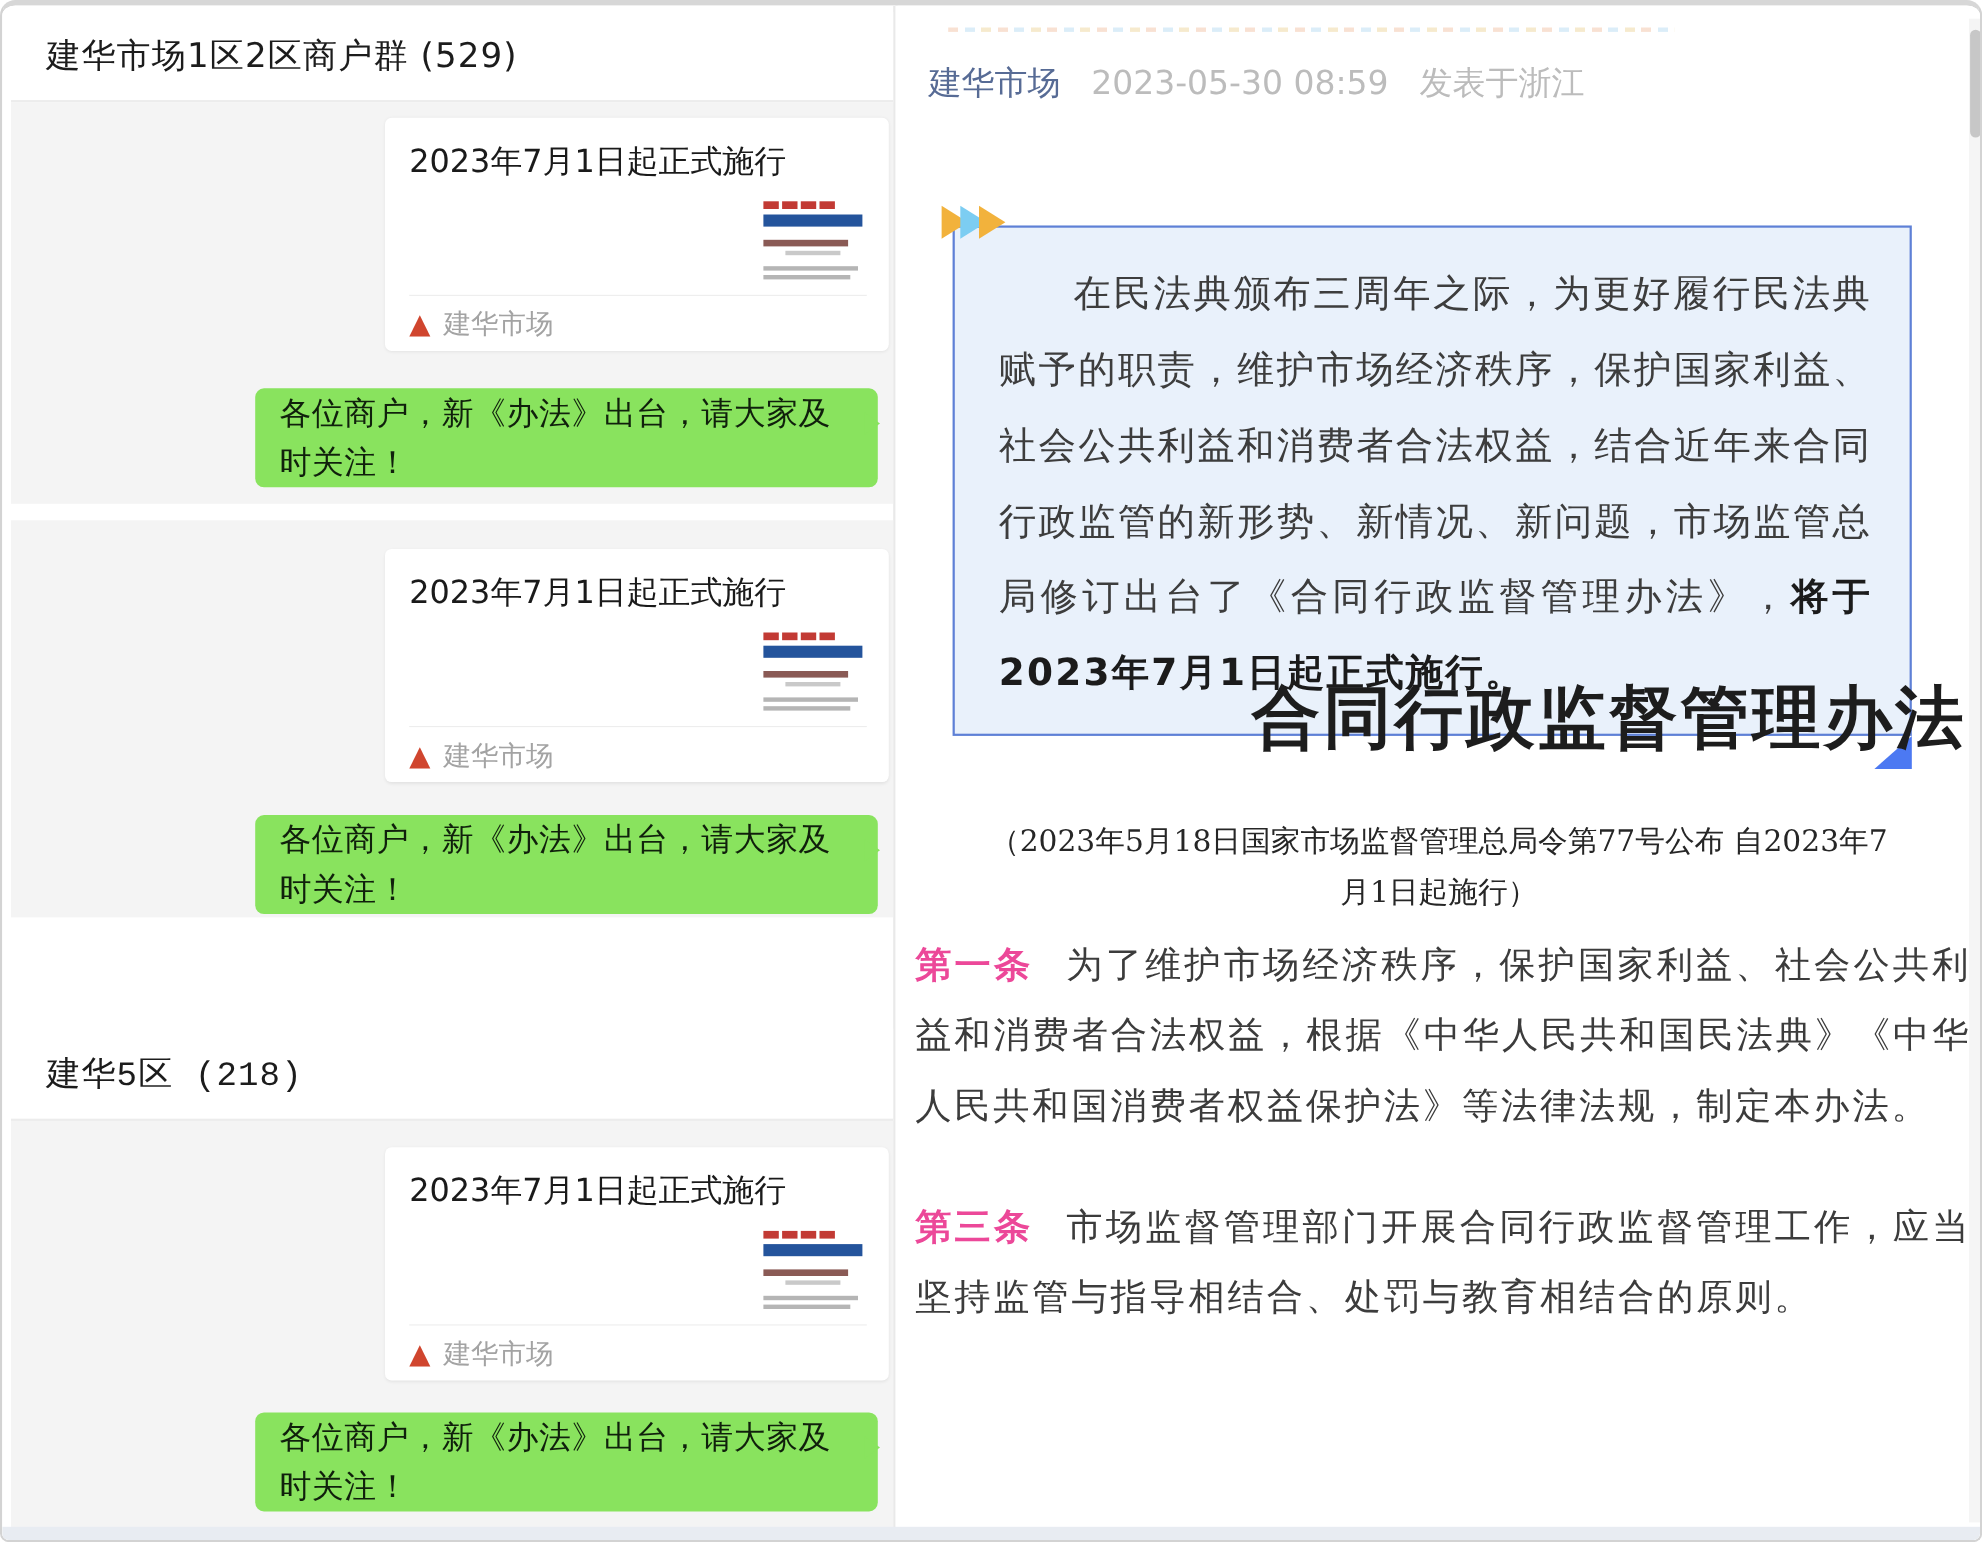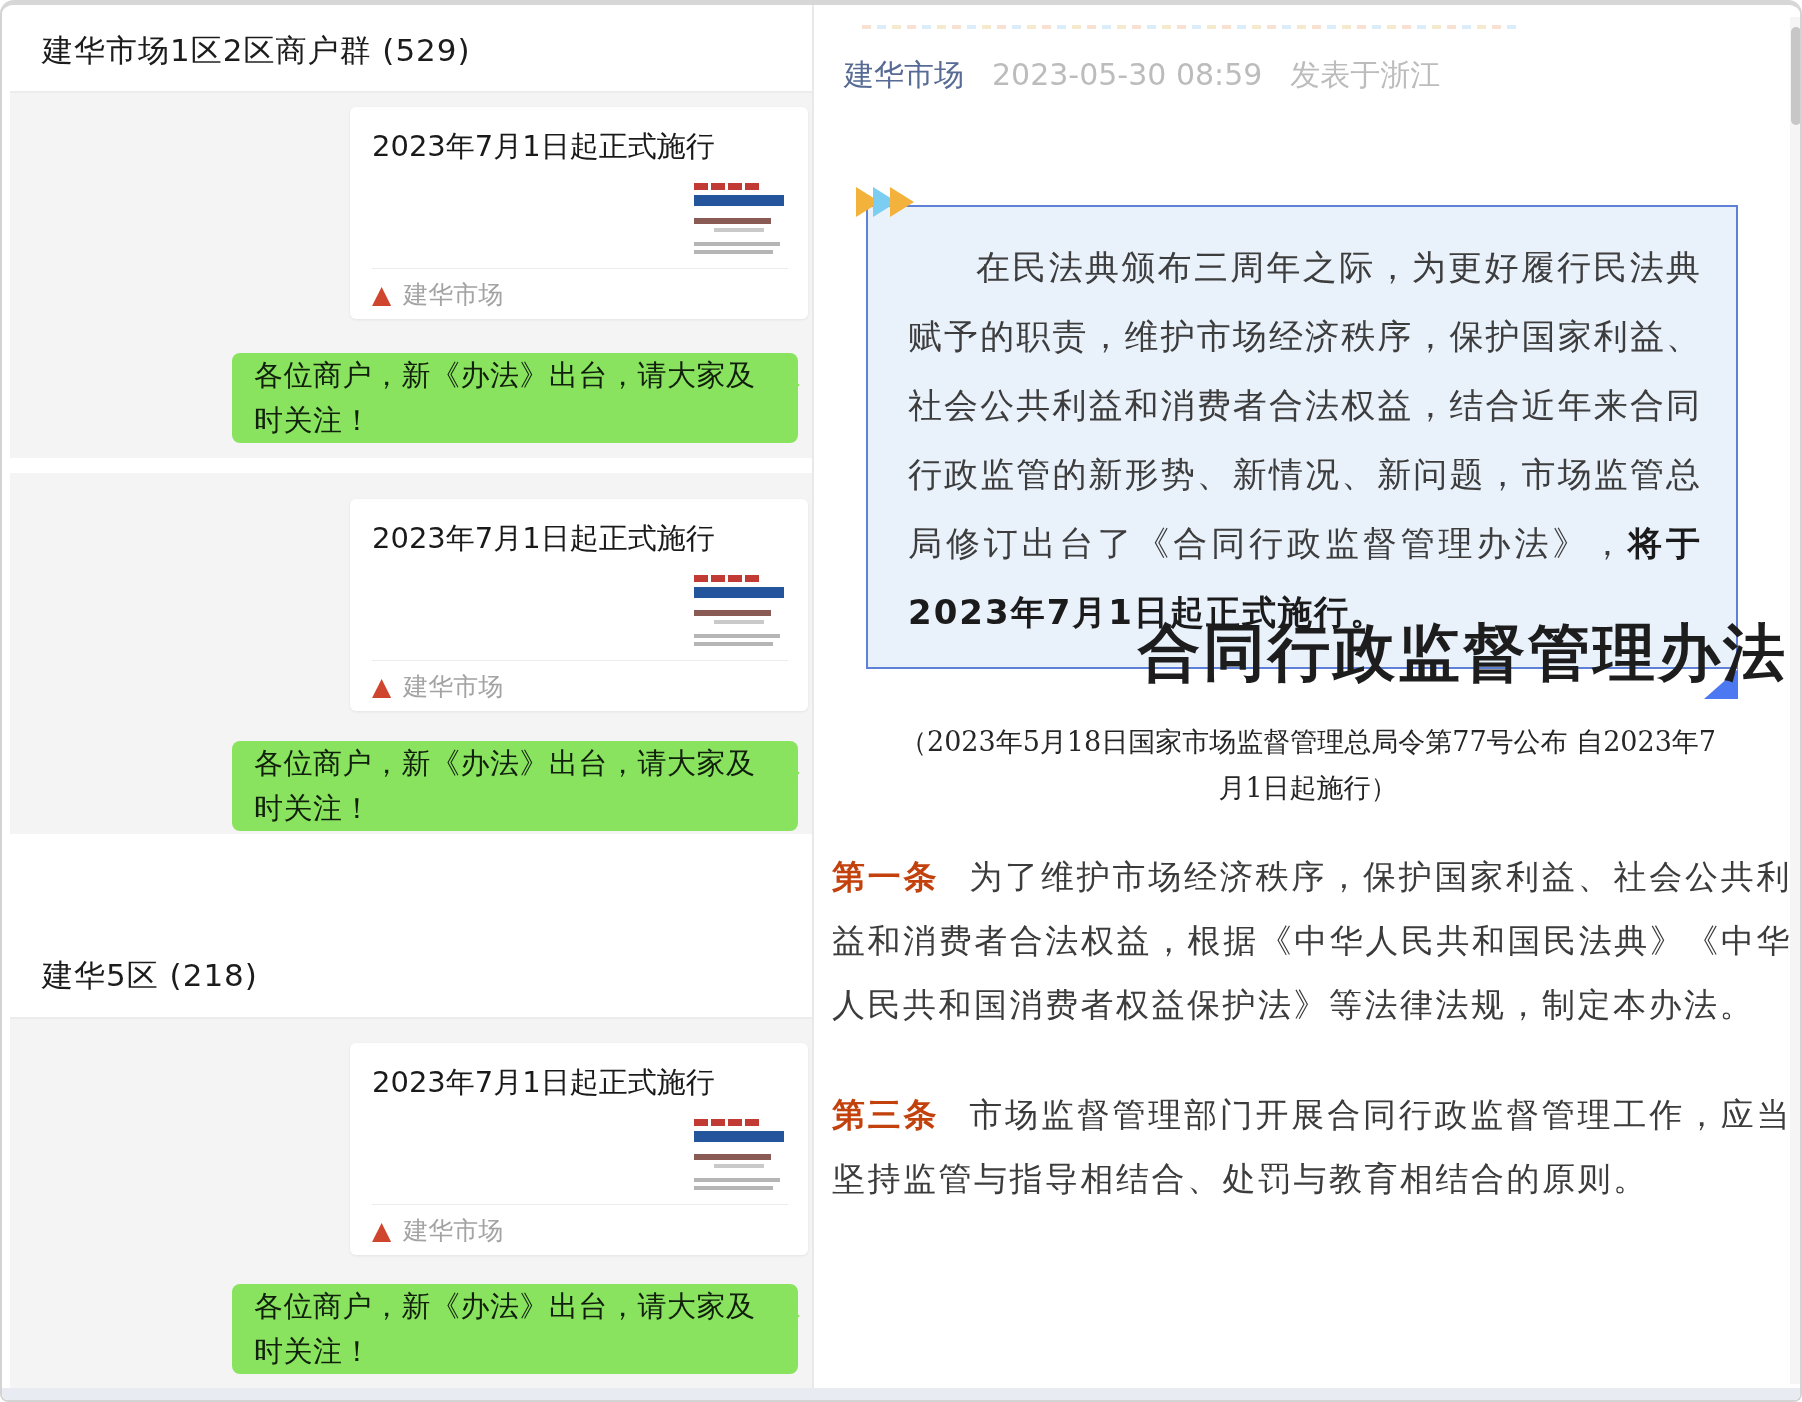--- a/index.html
+++ b/index.html
@@ -7,21 +7,21 @@
        background:#fff;border:2px solid #d3d3d3;border-top:5px solid #d7d7d7;
        border-radius:14px 14px 8px 8px;overflow:hidden;
        font-family:"DejaVu Sans","Liberation Sans",sans-serif;}
 
   
   .left-col{position:absolute;left:0;top:0;width:812px;height:100%;background:#ffffff;
             border-right:2px solid #e9e9e9;box-sizing:border-box;}
   .panel{position:absolute;left:8px;right:0;}
   #p1{top:6px;}  #p2{top:468px;}  #p3{top:930px;}
   .panel-header{background:#fff;border-bottom:2px solid #ececec;display:flex;align-items:center;}
-  #p1 .panel-header{height:80px;} #p2 .panel-header{height:86px;} #p3 .panel-header{height:82px;}
+  #p1 .panel-header{height:80px;} #p2 .panel-header{height:86px;} #p3 .panel-header{height:82px;font-family:Liberation Mono, monospace;}
   .panel-title{font-size:31px;color:#1c1c1c;padding-left:32px;letter-spacing:1px;}
   .panel-body{position:relative;background:#f4f4f4;}
   #p1 .panel-body{height:365px;} #p2 .panel-body{height:361px;} #p3 .panel-body{height:372px;}
 
   .card{position:absolute;right:4px;width:458px;background:#ffffff;border-radius:6px;
         box-shadow:0 1px 3px rgba(0,0,0,.07);padding:20px 20px 0 22px;box-sizing:border-box;}
   #p1 .card{top:14px;} #p2 .card{top:26px;} #p3 .card{top:24px;}
   .card-title{font-size:29px;color:#1a1a1a;}
   .card-main{display:flex;justify-content:flex-end;padding:16px 4px 14px 0;}
   .thumb{width:90px;}
@@ -62,27 +62,27 @@
   .arrows{position:absolute;left:-12px;top:-20px;display:flex;}
   .arr{width:0;height:0;border-top:15px solid transparent;border-bottom:15px solid transparent;
        border-left:24px solid #f2b23c;margin-right:-7px;}
   .arr.blue{border-left-color:#7ccdf2;}
   .fold{position:absolute;right:-2px;bottom:-32px;width:0;height:0;
         border-left:34px solid transparent;border-bottom:30px solid #4c79f2;}
 
   .doc-title{position:absolute;top:606px;left:12px;width:960px;text-align:right;
       font-family:Liberation Sans, sans-serif;font-size:62px;font-weight:700;
       color:#1d1d1d;letter-spacing:3px;}
-  .doc-sub{position:absolute;top:714px;left:12px;width:960px;text-align:center;
+  .doc-sub{position:absolute;top:738px;left:12px;width:960px;text-align:center;
       font-family:"DejaVu Serif","Liberation Serif",serif;font-size:27px;line-height:46px;color:#262626;}
 
   .doc-body{position:absolute;top:840px;left:16px;width:960px;}
   .doc-body p{margin:0 0 46px;font-size:33px;line-height:64px;color:#3c3c3c;
               text-align:justify;letter-spacing:2.5px;}
-  .clause-label{font-weight:700;color:#c2410c;margin-right:30px;}
+  .clause-label{font-weight:700;color:#ec4899;margin-right:30px;}
 
   .bottom-strip{position:absolute;left:0;right:0;bottom:0;height:12px;background:#e8ecf2;}
 </style>
 </head>
 <body>
 
 <div id="app">
 
   <div class="left-col">
 

